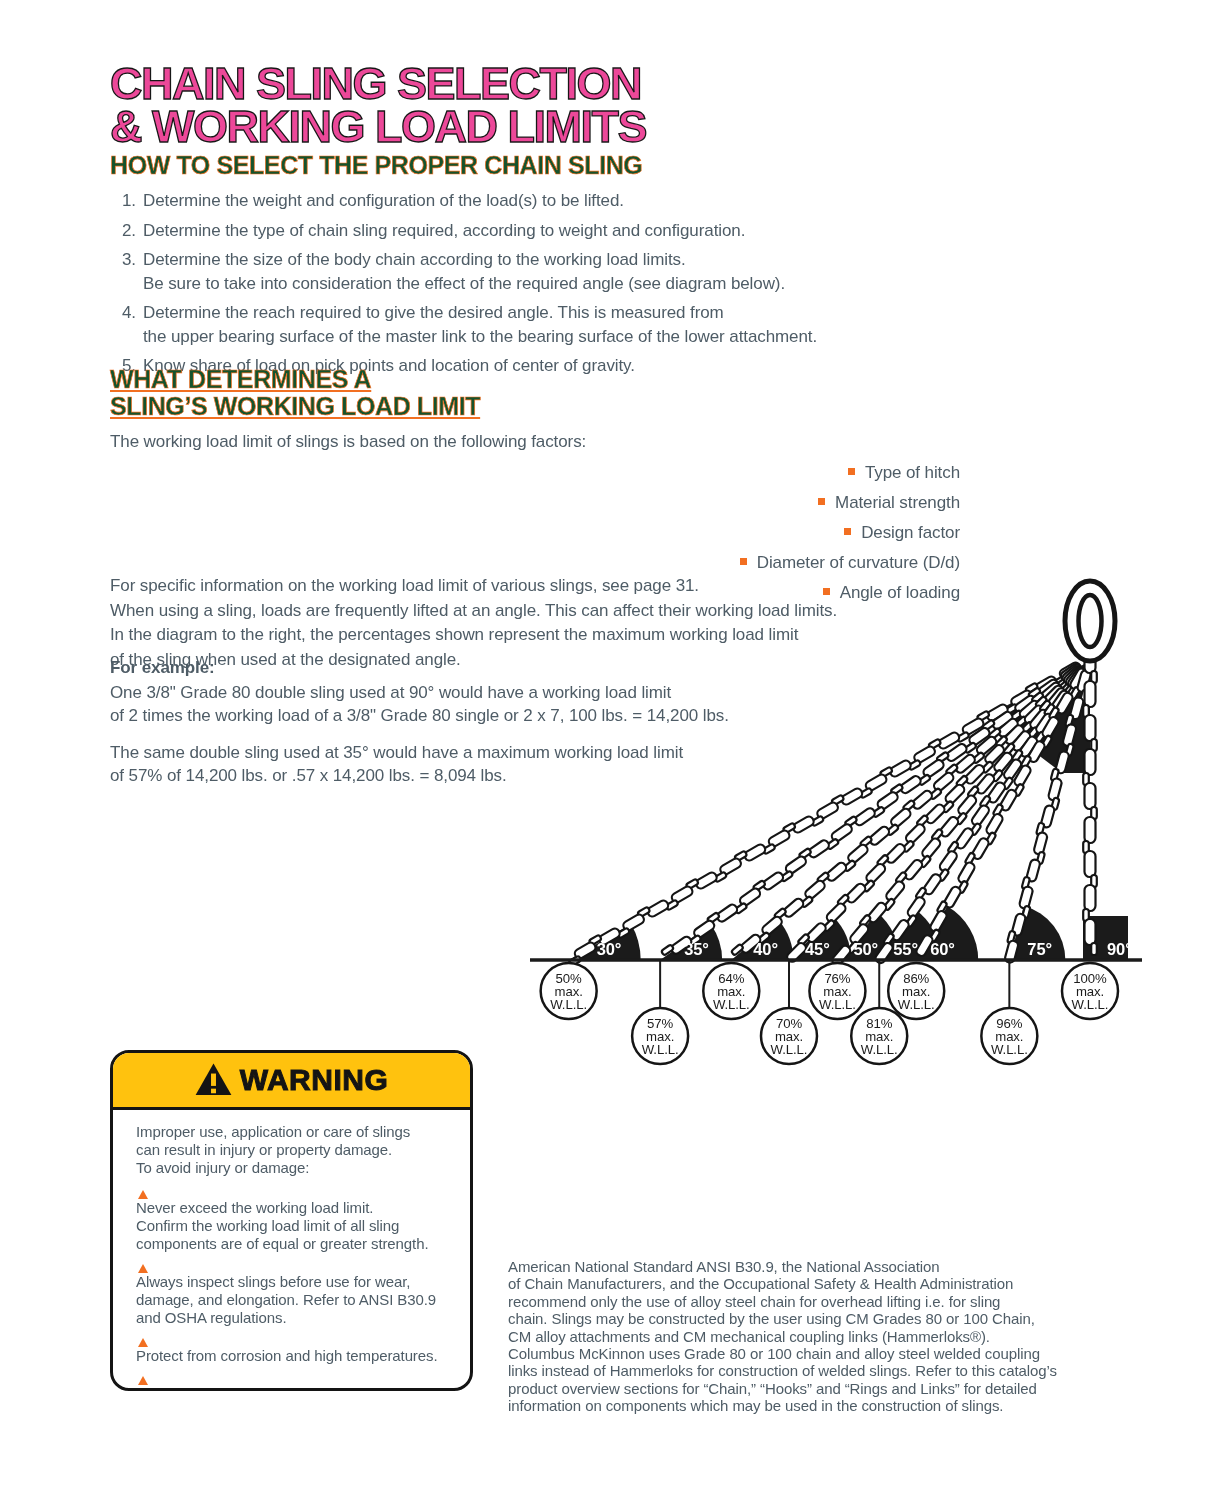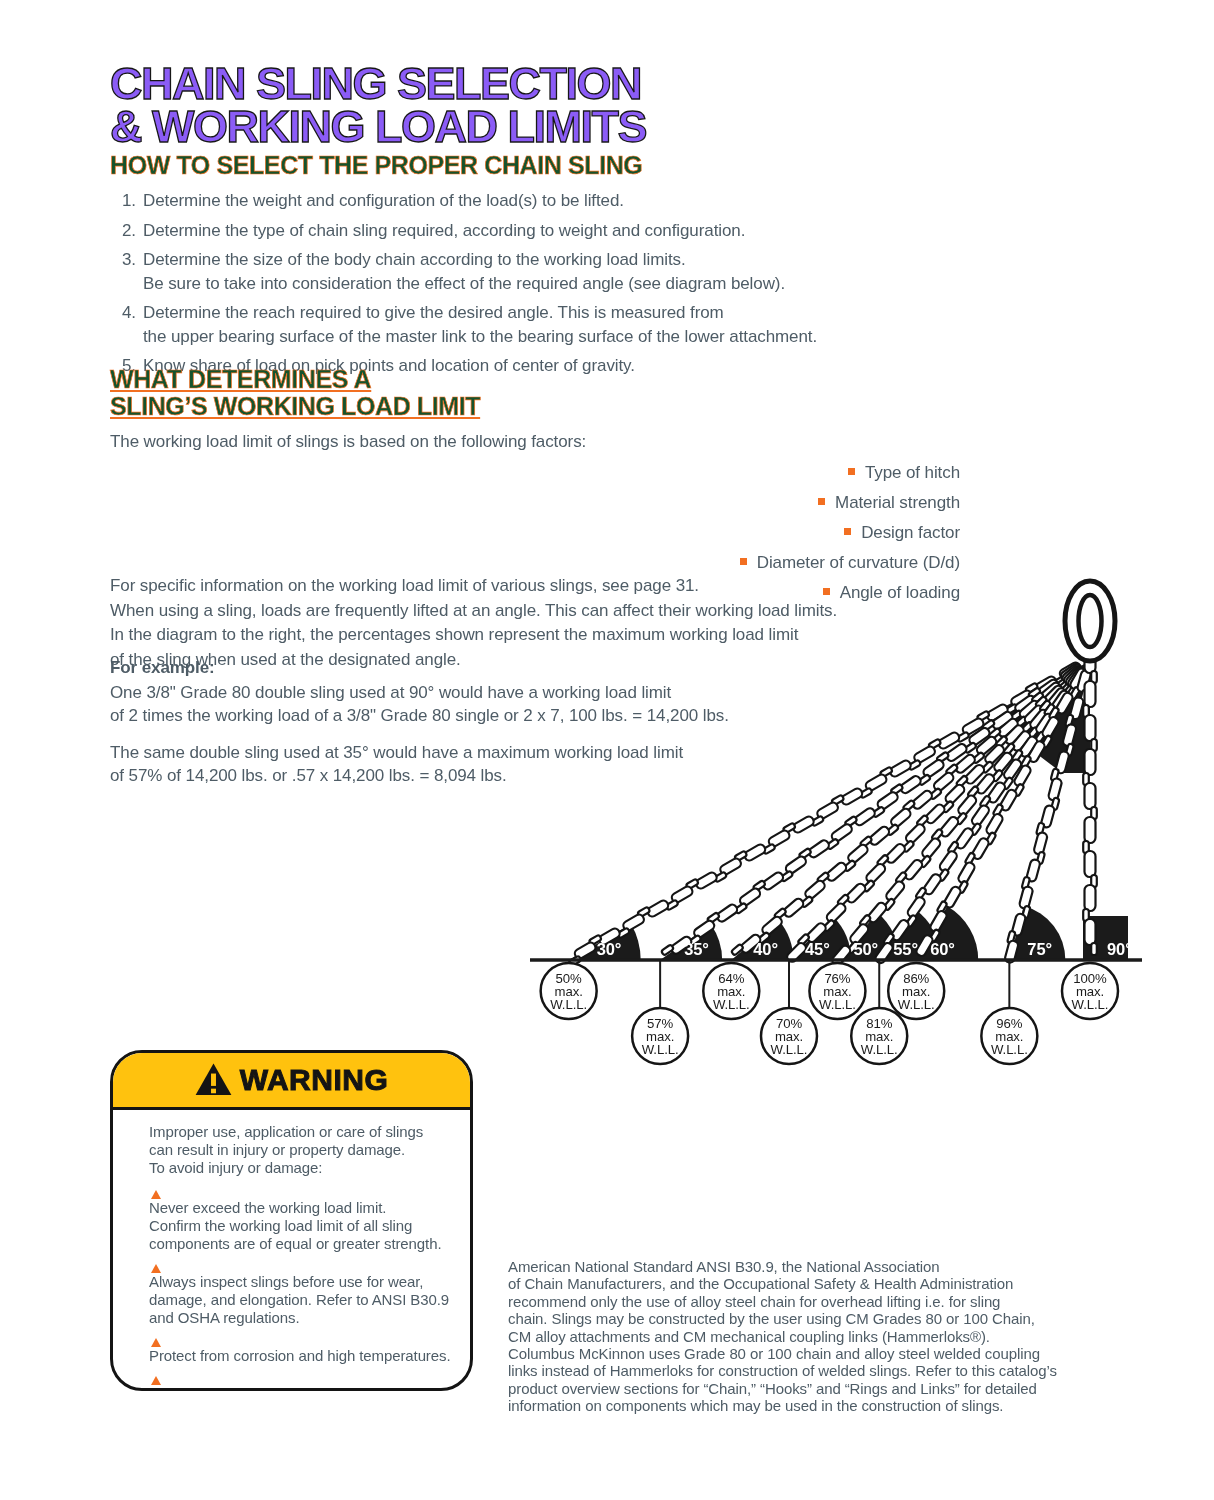--- a/index.html
+++ b/index.html
@@ -1,20 +1,20 @@
 <!DOCTYPE html>
 <html><head>
 <meta charset="utf-8">
 <style>
   html,body{margin:0;padding:0;background:#9a9a9a;}
   .page{position:relative;width:1214px;height:1500px;background:#ffffff;overflow:hidden;
         font-family:"Liberation Sans",sans-serif;color:#4E5C66;letter-spacing:-0.1px;}
   .pre{white-space:pre-line;}
 
-  .title{position:absolute;left:110px;top:32px;color:#8b5cf6;font-weight:900;
+  .title{position:absolute;left:110px;top:32px;color:#ec4899;font-weight:900;
          font-size:45px;line-height:43px;letter-spacing:-1.5px;-webkit-text-stroke:1.3px #171717;}
   .title span{display:block;}
 
   h2.orange{color:#14532d;font-weight:900;font-size:25px;line-height:27px;margin:0 0 10px 0;
             letter-spacing:-0.4px;-webkit-text-stroke:0.7px #F26F21;}
   h2.orange span{display:block;text-decoration:underline;}
 
   .sec-howto{position:absolute;left:110px;top:152px;width:850px;}
   .howto-item{display:flex;margin-bottom:6px;font-size:17px;line-height:23.5px;}
   .howto-num{width:26px;text-align:right;flex:none;margin-right:7px;}
@@ -26,26 +26,26 @@
 
   .sec-info{position:absolute;left:110px;top:557px;width:850px;font-size:17px;line-height:24.5px;}
   .sec-example{position:absolute;left:110px;top:656px;width:800px;font-size:17px;line-height:23px;}
   .ex-label{font-weight:bold;margin:0;}
   .ex-p{margin:2px 0 0 0;}
   .ex-p2{margin:14px 0 0 0;}
 
   .diagram{position:absolute;left:500px;top:575px;width:660px;height:500px;}
 
   .warnbox{position:absolute;left:110px;top:1050px;width:363px;height:341px;background:#fff;
-           border:3.5px solid #141414;border-radius:32px;overflow:hidden;box-sizing:border-box;}
+           border:3.5px solid #141414;border-radius:19px;overflow:hidden;box-sizing:border-box;}
   .warnhead{background:#FFC20E;height:54px;display:flex;align-items:center;justify-content:center;
             border-bottom:3px solid #141414;}
   .warnhead svg{width:37px;height:33px;margin-right:8px;margin-top:-2px;}
   .warntitle{color:#141414;font-weight:900;font-size:30px;letter-spacing:0.5px;-webkit-text-stroke:1px #141414;}
-  .warnbody{padding:13px 14px 0 36px;font-size:15px;line-height:18px;color:#4E5C66;}
+  .warnbody{padding:13px 14px 0 23px;font-size:15px;line-height:18px;color:#4E5C66;}
   .warn-intro{margin-bottom:9px;}
   .warn-item{display:flex;align-items:flex-start;margin-bottom:7px;flex-direction:column;}
   .tri{width:0;height:0;border-left:5.5px solid transparent;border-right:5.5px solid transparent;
        border-bottom:9px solid #F26F21;margin:4px 9px 0 2px;flex:none;}
 
   .footnote{position:absolute;left:508px;top:1243px;width:640px;font-size:15px;line-height:17.4px;}
 </style>
 </head>
 <body>
 

